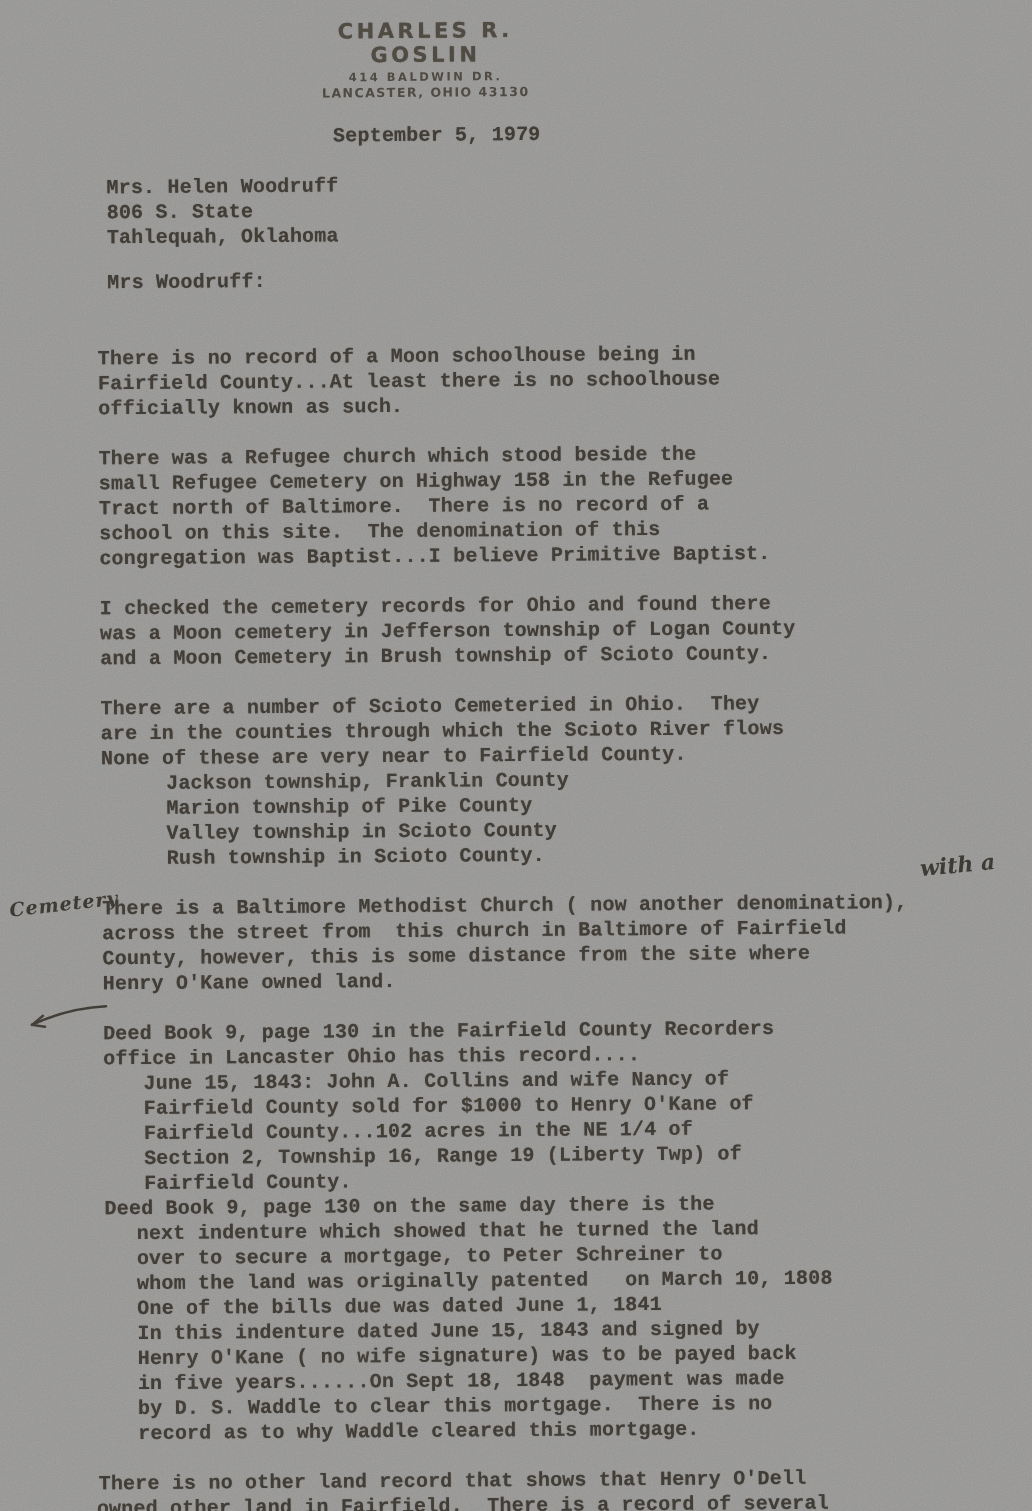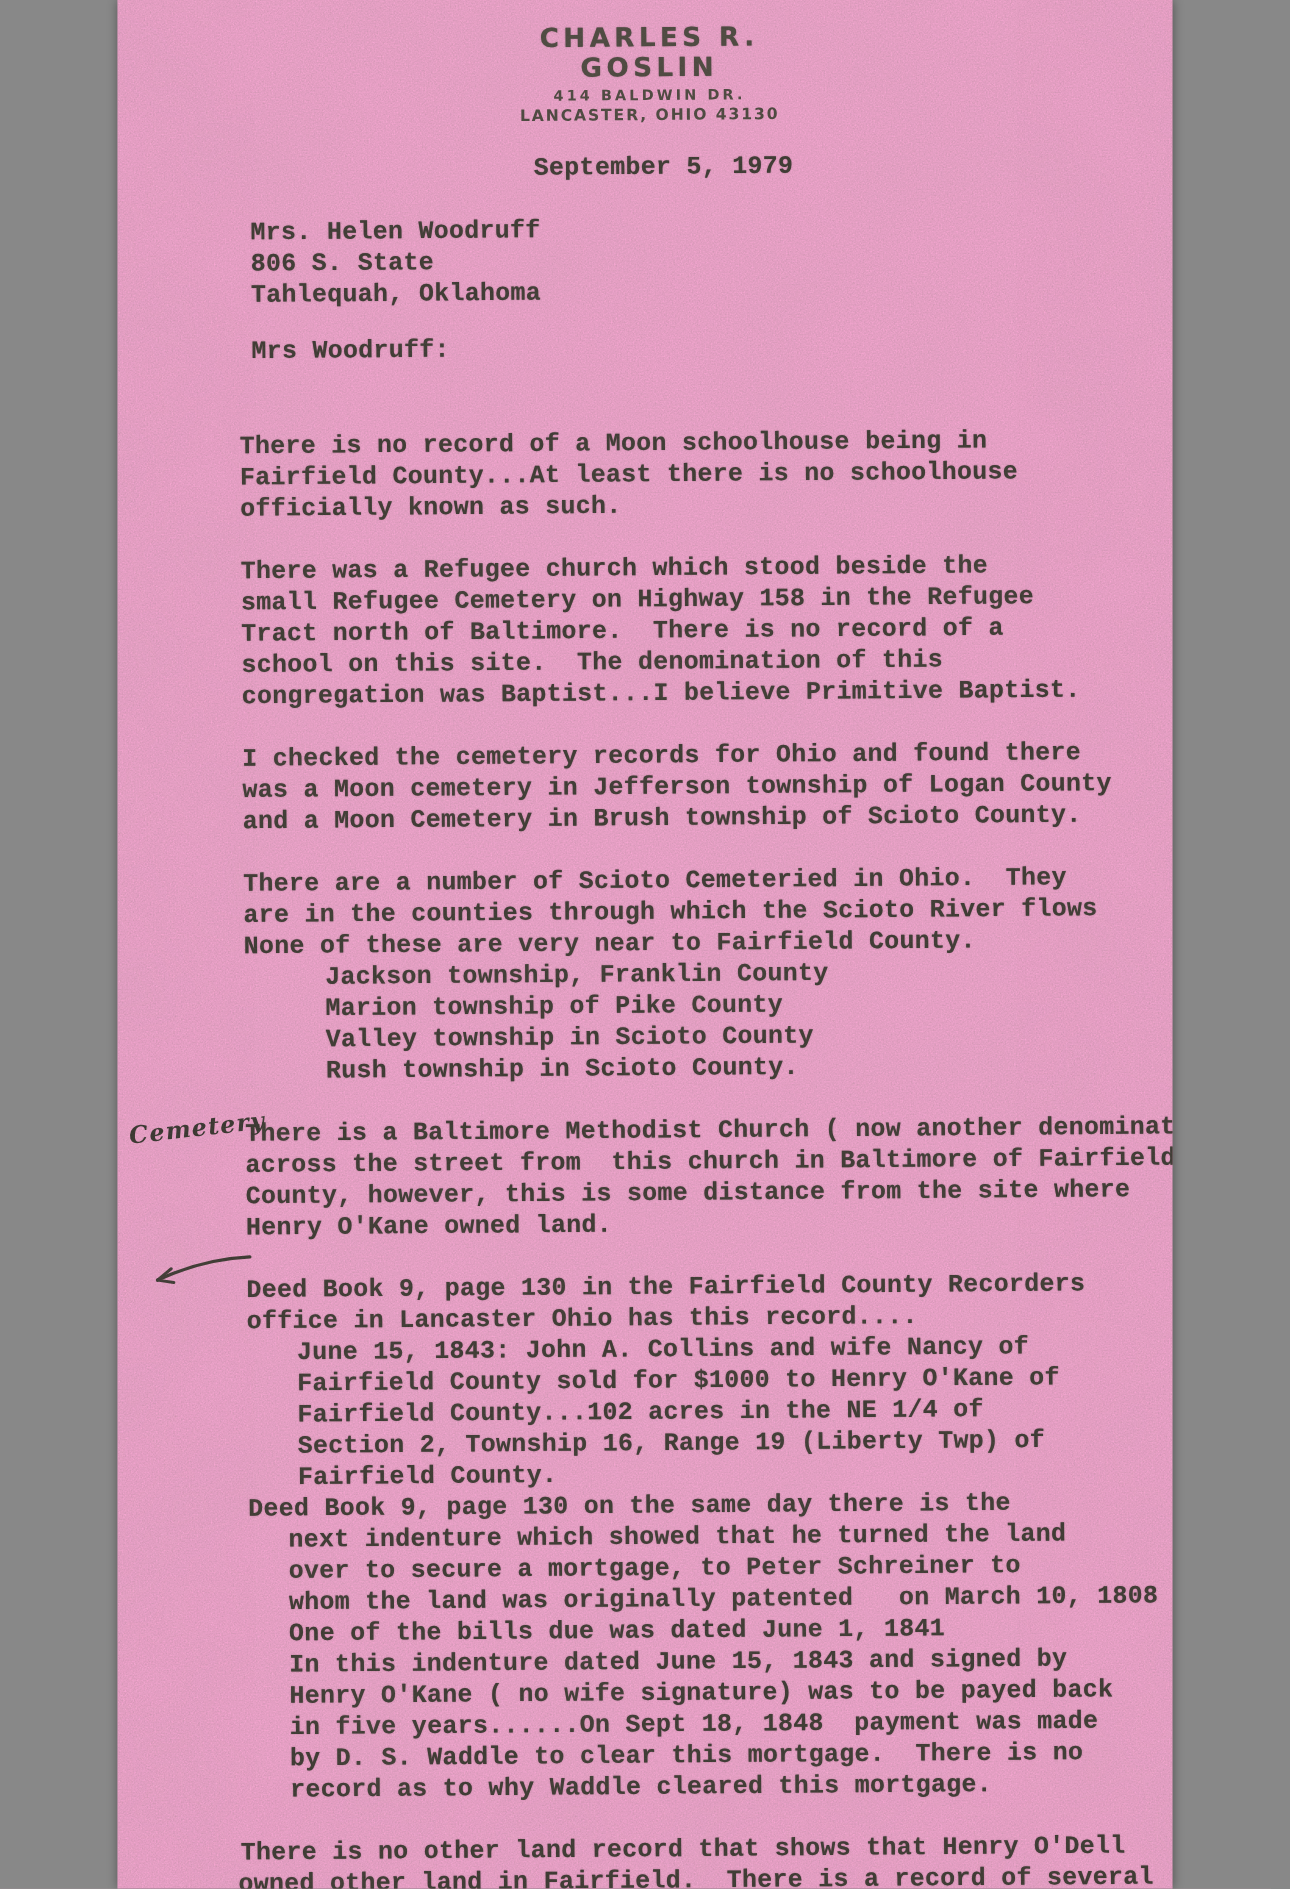--- a/index.html
+++ b/index.html
@@ -1,21 +1,21 @@
 <!DOCTYPE html>
 <html><head>
 <meta charset="utf-8">
 <style>
   html, body { margin: 0; padding: 0; background: #888; }
   .page {
     position: relative;
-    width: 844px;
+    width: 1032px;
     height: 1511px;
     margin: 0 auto;
-    background: #f9a8d4;
+    background: #a3a3a3;
     overflow: hidden;
     box-shadow: 0 0 8px rgba(0,0,0,.4);
   }
   .tilt {
     position: absolute;
     inset: 0;
     transform: rotate(-0.45deg);
     transform-origin: 50% 0;
   }
   .typed {

